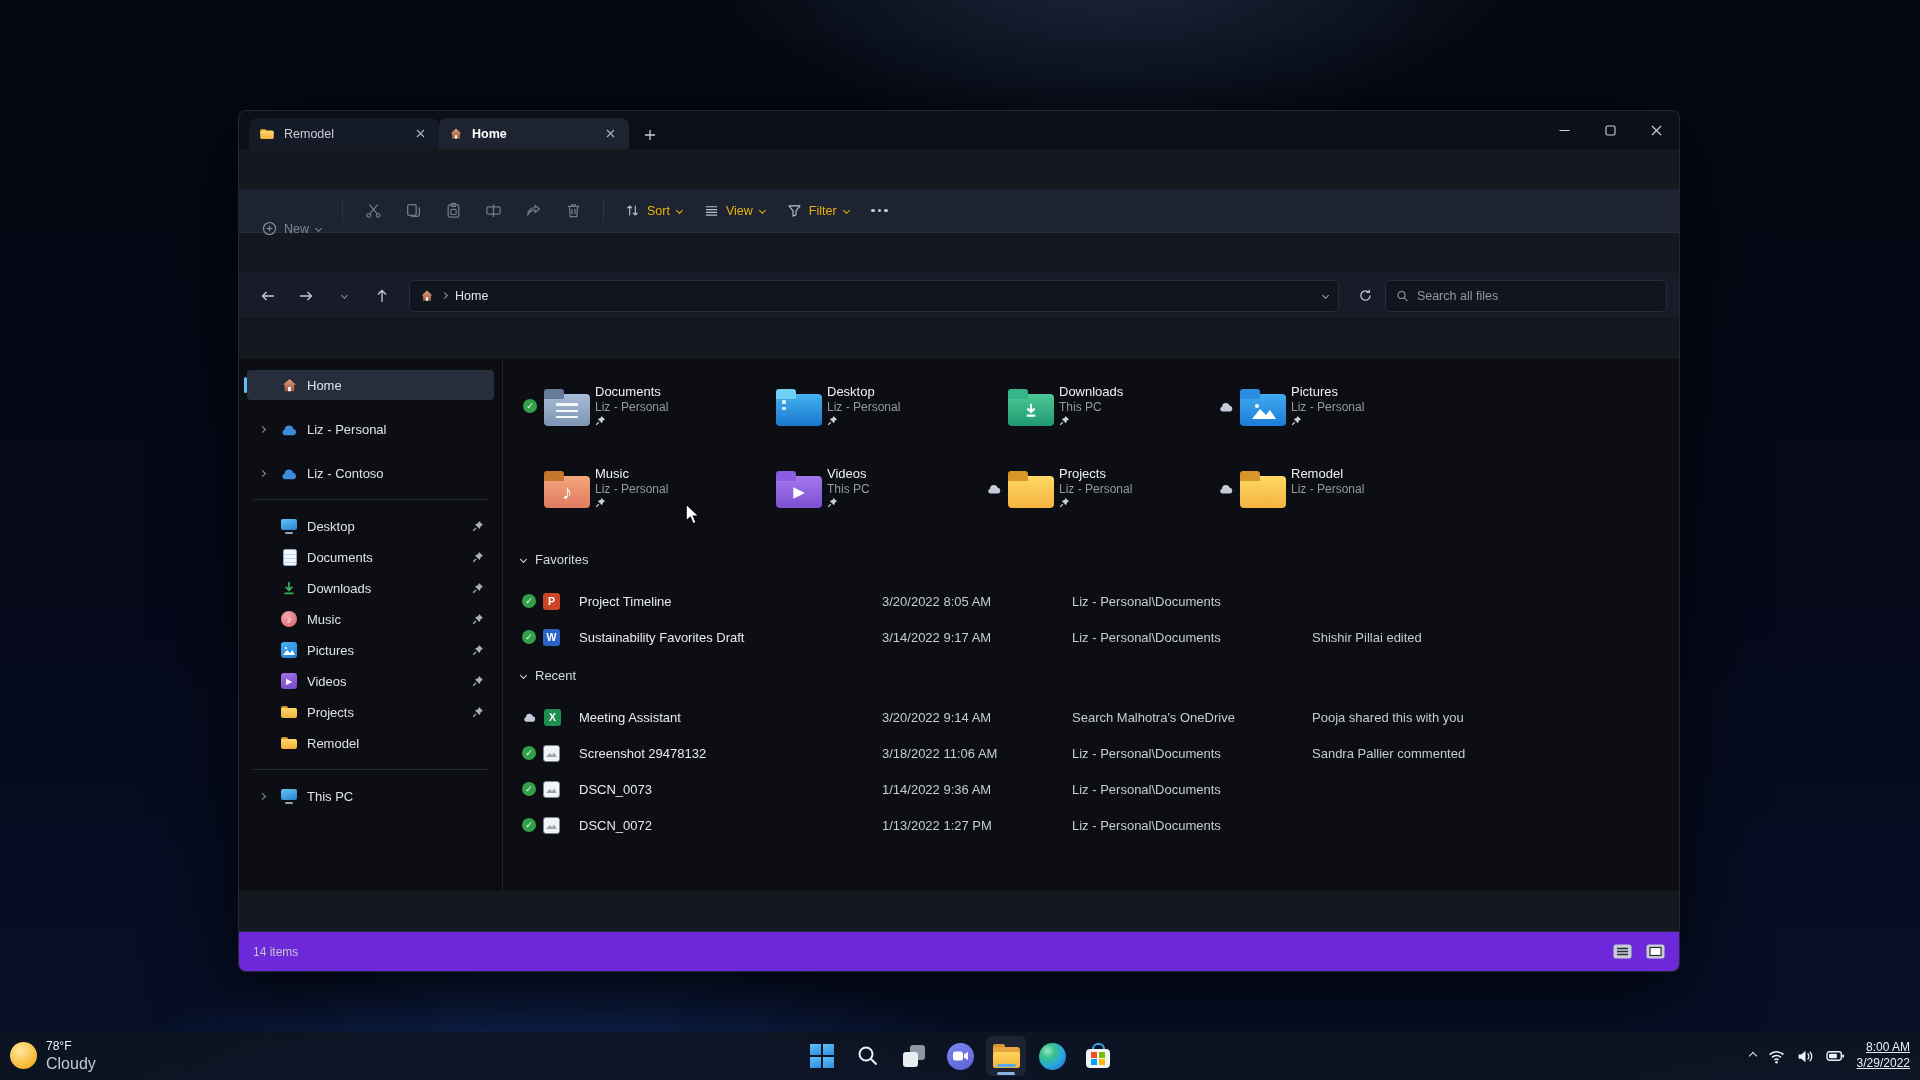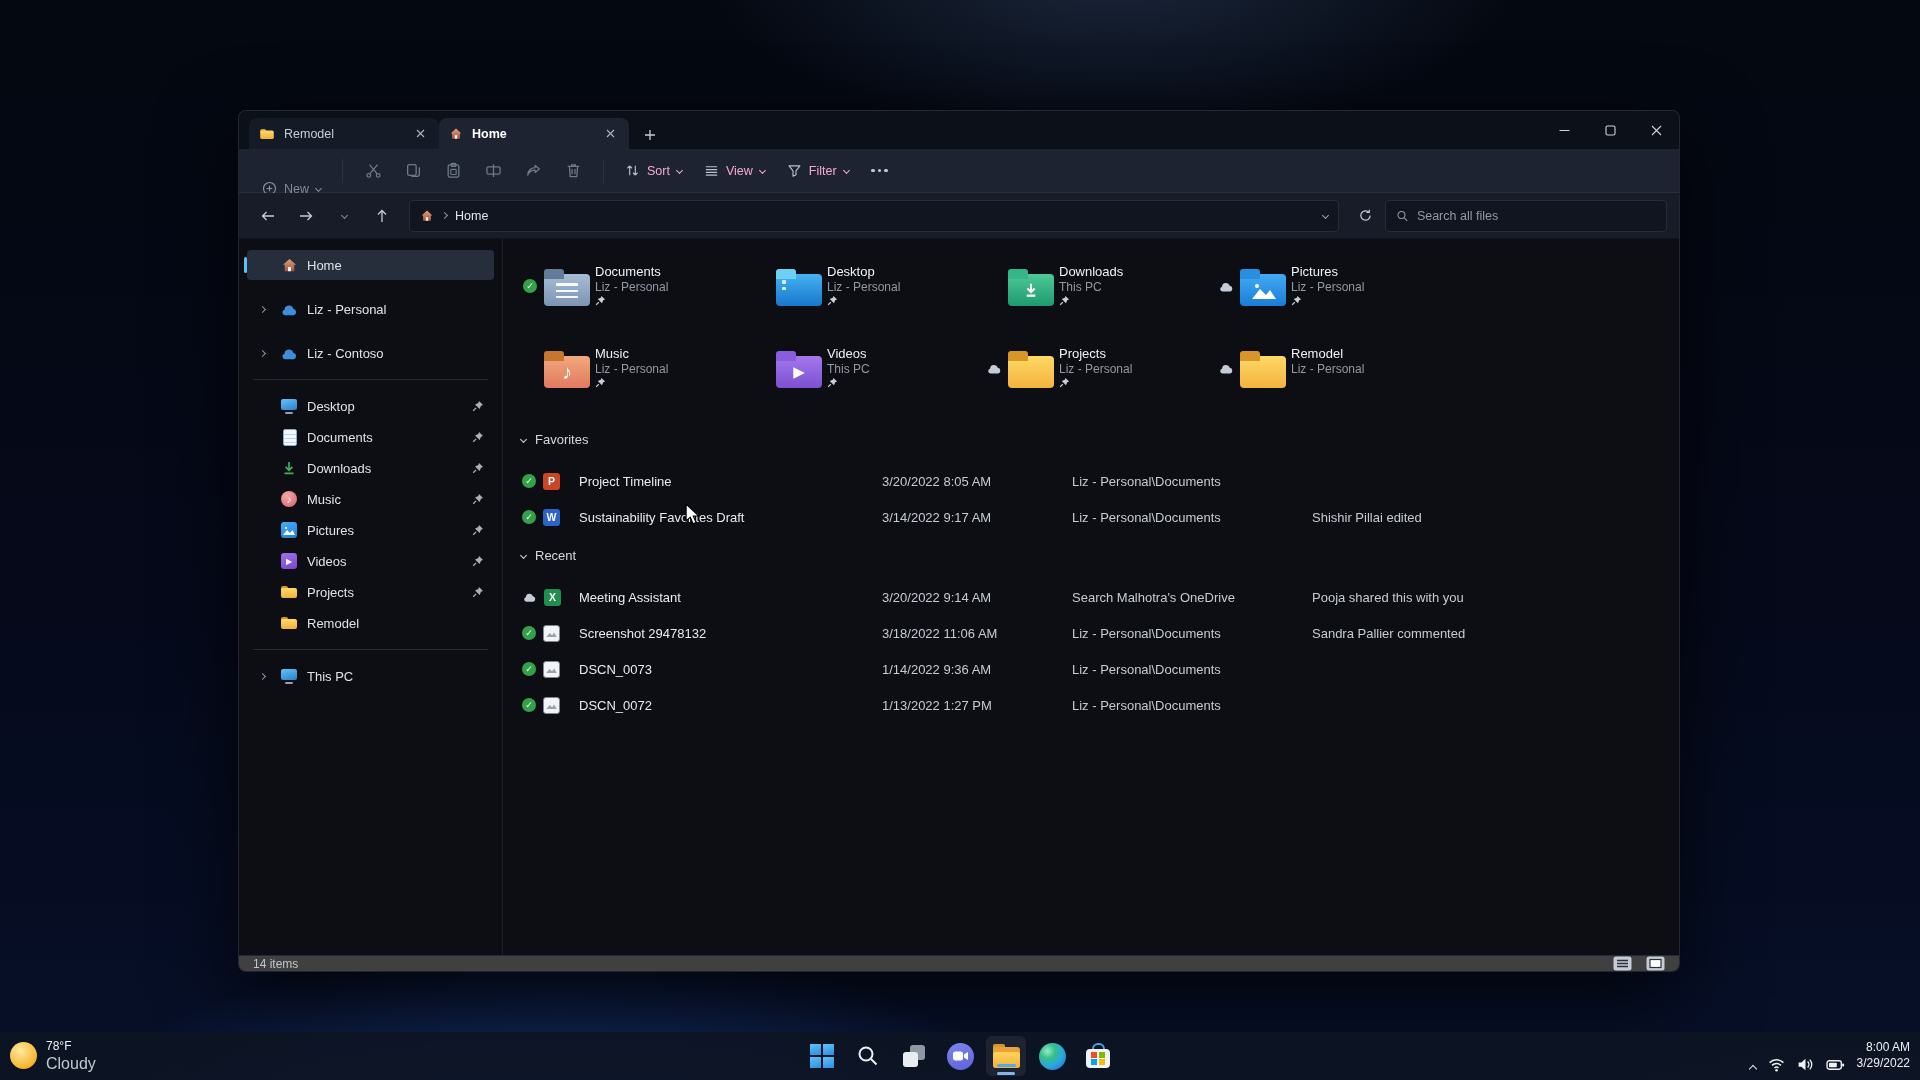--- a/index.html
+++ b/index.html
@@ -19,35 +19,35 @@
       radial-gradient(720px 330px at 55% 116%, rgba(28,78,198,.48), transparent 60%),
       radial-gradient(560px 260px at 94% 110%, rgba(72,140,240,.38), transparent 60%),
       linear-gradient(180deg,#040810 0%,#05091a 55%,#071029 100%);
   }
   
   .win {
     position:absolute; left:238px; top:110px; width:1442px; height:862px;
     background:#14181f; border-radius:8px; overflow:hidden;
     border:1px solid rgba(255,255,255,.07);
     box-shadow:0 26px 80px rgba(0,0,0,.7);
-    display:flex; flex-direction:column;
+    display:flex; flex-direction:column;gap:40px;
   }
   
   .tabbar { height:38px; background:#0c1019; display:flex; align-items:flex-end; padding-left:10px; position:relative; flex-shrink:0; }
   .tab { height:31px; width:190px; display:flex; align-items:center; gap:9px; padding:0 10px; border-radius:8px 8px 0 0; font-size:12.5px; color:#c8cdd6; cursor:default; }
   .tab.inactive { background:#141a26; }
   .tab.active { background:#1d2330; color:#fff; }
   .tab .tlabel { flex:1; white-space:nowrap; overflow:hidden; }
   .tabx { width:18px; height:18px; display:flex; align-items:center; justify-content:center; border-radius:3px; color:#aeb4be; }
   .newtab { width:30px; height:28px; margin-left:6px; display:flex; align-items:center; justify-content:center; color:#c8cdd6; border-radius:4px; }
   .wctrl { position:absolute; right:0; top:0; height:38px; display:flex; }
   .wbtn { width:46px; height:38px; display:flex; align-items:center; justify-content:center; color:#cfd4dc; }
   
   .toolbar { height:44px; background:#1d2330; border-bottom:1px solid #262d3b; display:flex; align-items:center; padding:0 14px; gap:4px; flex-shrink:0; }
-  .tbtn { display:flex; align-items:center; gap:7px; padding:6px 9px; border-radius:4px; font-size:12.5px; color:#f9a8d4; }
+  .tbtn { display:flex; align-items:center; gap:7px; padding:6px 9px; border-radius:4px; font-size:12.5px; color:#eab308; }
   .tbtn.dim { color:#818a97;margin-top:36px; }
   .ticon { display:flex; align-items:center; justify-content:center; color:#8a93a1; }
   .ticonbtn { width:36px; height:32px; display:flex; align-items:center; justify-content:center; border-radius:4px; color:#717a88; }
   .tdiv { width:1px; height:24px; background:#2c3340; margin:0 8px; }
   .dots { display:flex; gap:3px; }
   .dots i { width:3.5px; height:3.5px; border-radius:50%; background:currentColor; }
   
   .chv { display:inline-block; width:6px; height:6px; border-right:1.3px solid currentColor; border-bottom:1.3px solid currentColor; transform:rotate(45deg); }
   .chv.r { transform:rotate(-45deg); }
   .chv.u { transform:rotate(225deg); }
@@ -115,21 +115,21 @@
   .c-name { width:303px; color:#e8ebef; white-space:nowrap; }
   .c-date { width:190px; color:#c6cbd3; }
   .c-loc  { width:240px; color:#c6cbd3; white-space:nowrap; }
   .c-note { flex:1; color:#c6cbd3; white-space:nowrap; }
   .ficon { width:17px; height:17px; border-radius:3px; display:flex; align-items:center; justify-content:center; color:#fff; font-size:10.5px; font-weight:bold; flex-shrink:0; }
   .ficon.ppt { background:#cc4525; } .ficon.word { background:#2b63c6; } .ficon.xls { background:#1f8f4e; }
   .ficon.img { background:#f2f4f7; border:1px solid #7d8692; }
   .sync { width:14px; height:14px; border-radius:50%; background:#33a04a; display:flex; align-items:center; justify-content:center; flex-shrink:0; box-shadow:0 0 0 2px #0c0e14; color:#fff; font-size:9px; }
   .cloudbadge { display:flex; flex-shrink:0; color:#c3ccd8; }
   
-  .statusbar { height:16px; border-top:1px solid #232936; display:flex; align-items:center; padding:4px 14px; font-size:12px; color:#c0c5cd; flex-shrink:0; background:#404040; }
+  .statusbar { height:40px; border-top:1px solid #232936; display:flex; align-items:center; padding:4px 14px; font-size:12px; color:#c0c5cd; flex-shrink:0; background:#6d28d9; }
   .sb-right { margin-left:auto; display:flex; gap:14px; }
   .sbicon { display:flex; align-items:center; }
   
   .taskbar { position:absolute; left:0; bottom:0; width:1920px; height:48px; background:rgba(13,20,34,.9); display:flex; align-items:center; }
   .weather { position:absolute; left:10px; display:flex; align-items:center; gap:9px; }
   .sun { width:27px; height:27px; border-radius:50%; background:radial-gradient(circle at 38% 32%,#ffe9a0,#f5b62e 70%,#e89c1c); }
   .wtxt { display:flex; flex-direction:column; line-height:1.2; }
   .wtemp { font-size:12px; color:#eef1f5; }
   .wcond { font-size:16px; color:#c3c9d2; }
   .tcenter { position:absolute; left:50%; transform:translateX(-50%); display:flex; gap:6px; align-items:center; }
@@ -148,21 +148,21 @@
   .explic .b3 { position:absolute; left:0; top:8px; width:27px; height:16px; border-radius:3px; background:linear-gradient(#ffd45c,#f0b23c); }
   .explic .b4 { position:absolute; left:4px; bottom:1px; width:19px; height:3.5px; border-radius:2px; background:#5aa7e8; }
   .edgeic { width:27px; height:27px; border-radius:50%; background:radial-gradient(circle at 32% 30%,#9be8c8 0%,#35c08a 28%,#2aa7e0 58%,#1b62c8 100%); }
   .storeic { position:relative; width:26px; height:26px; display:flex; justify-content:center; }
   .storeic .handle { position:absolute; top:0; width:13px; height:9px; border:2.5px solid #46a3e8; border-bottom:none; border-radius:6px 6px 0 0; }
   .storeic .bag { position:absolute; top:6px; width:24px; height:19px; background:#f0f3f7; border-radius:4px; display:flex; align-items:center; justify-content:center; }
   .msgrid { display:grid; grid-template-columns:6px 6px; grid-template-rows:6px 6px; gap:1.5px; }
   .msgrid i { display:block; }
   .msgrid i:nth-child(1){background:#f25022;} .msgrid i:nth-child(2){background:#7fba00;}
   .msgrid i:nth-child(3){background:#00a4ef;} .msgrid i:nth-child(4){background:#ffb900;}
-  .tray { position:absolute; right:10px; display:flex; align-items:flex-end; gap:12px; color:#e6e9ee; }
+  .tray { position:absolute; right:10px; display:flex; align-items:center; gap:12px; color:#e6e9ee;text-decoration:underline; }
   .clock { text-align:right; font-size:12px; line-height:1.3; color:#eef1f5; }
   svg { display:block; }
   .cursor { position:absolute; left:683px; top:503px; z-index:50; pointer-events:none; }
 </style>
 </head>
 <body>
 
 <svg width="0" height="0" style="position:absolute">
   <defs>
     <linearGradient id="homeGrad" x1="0" y1="0" x2="0" y2="1">

